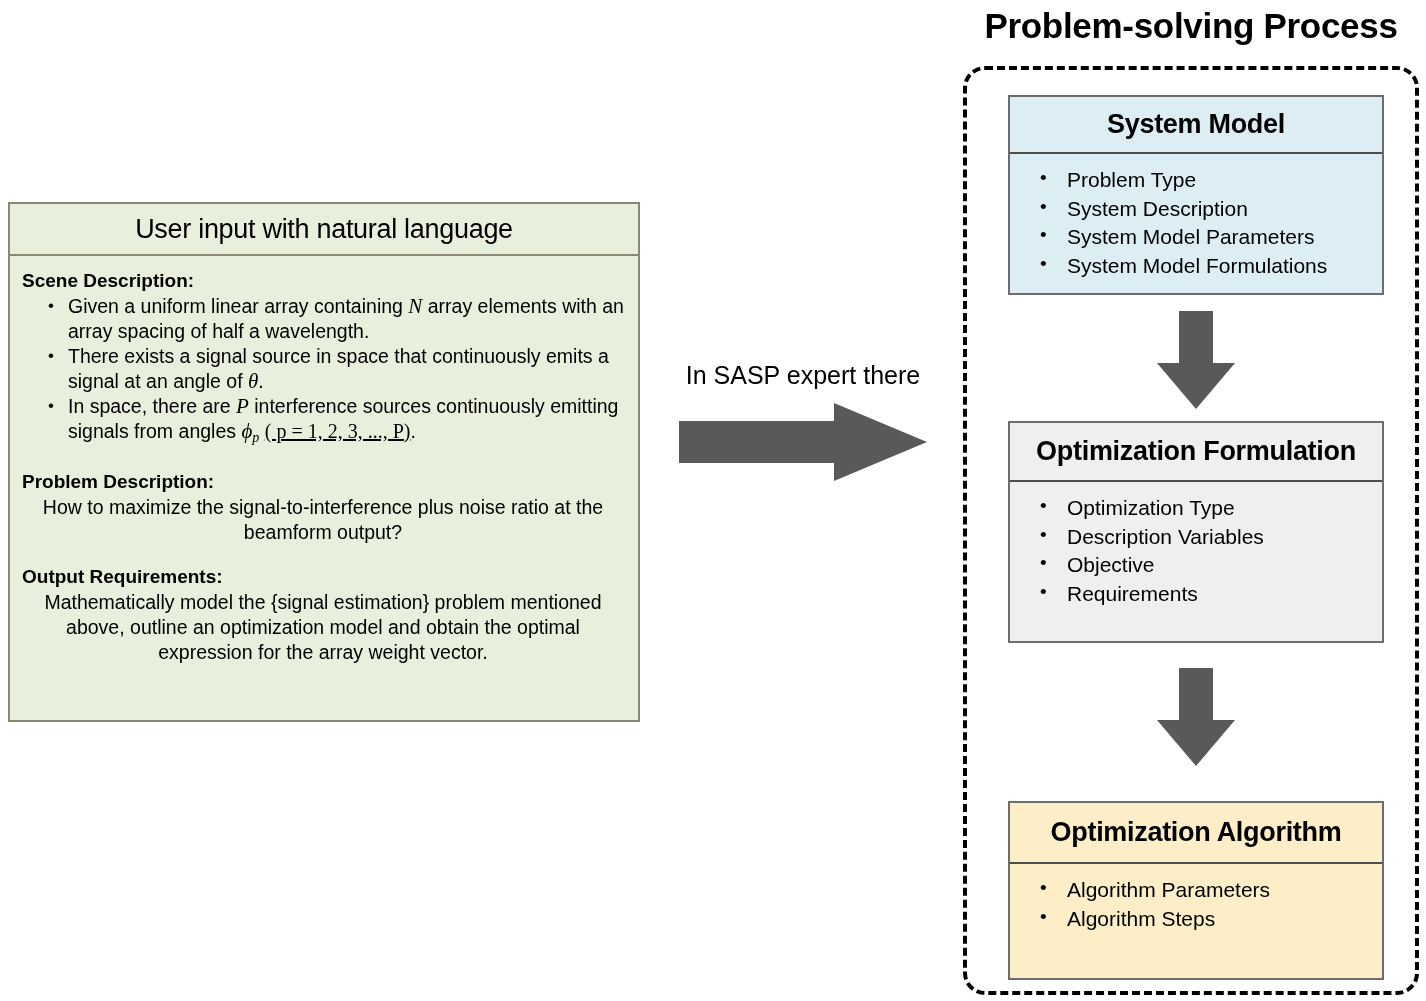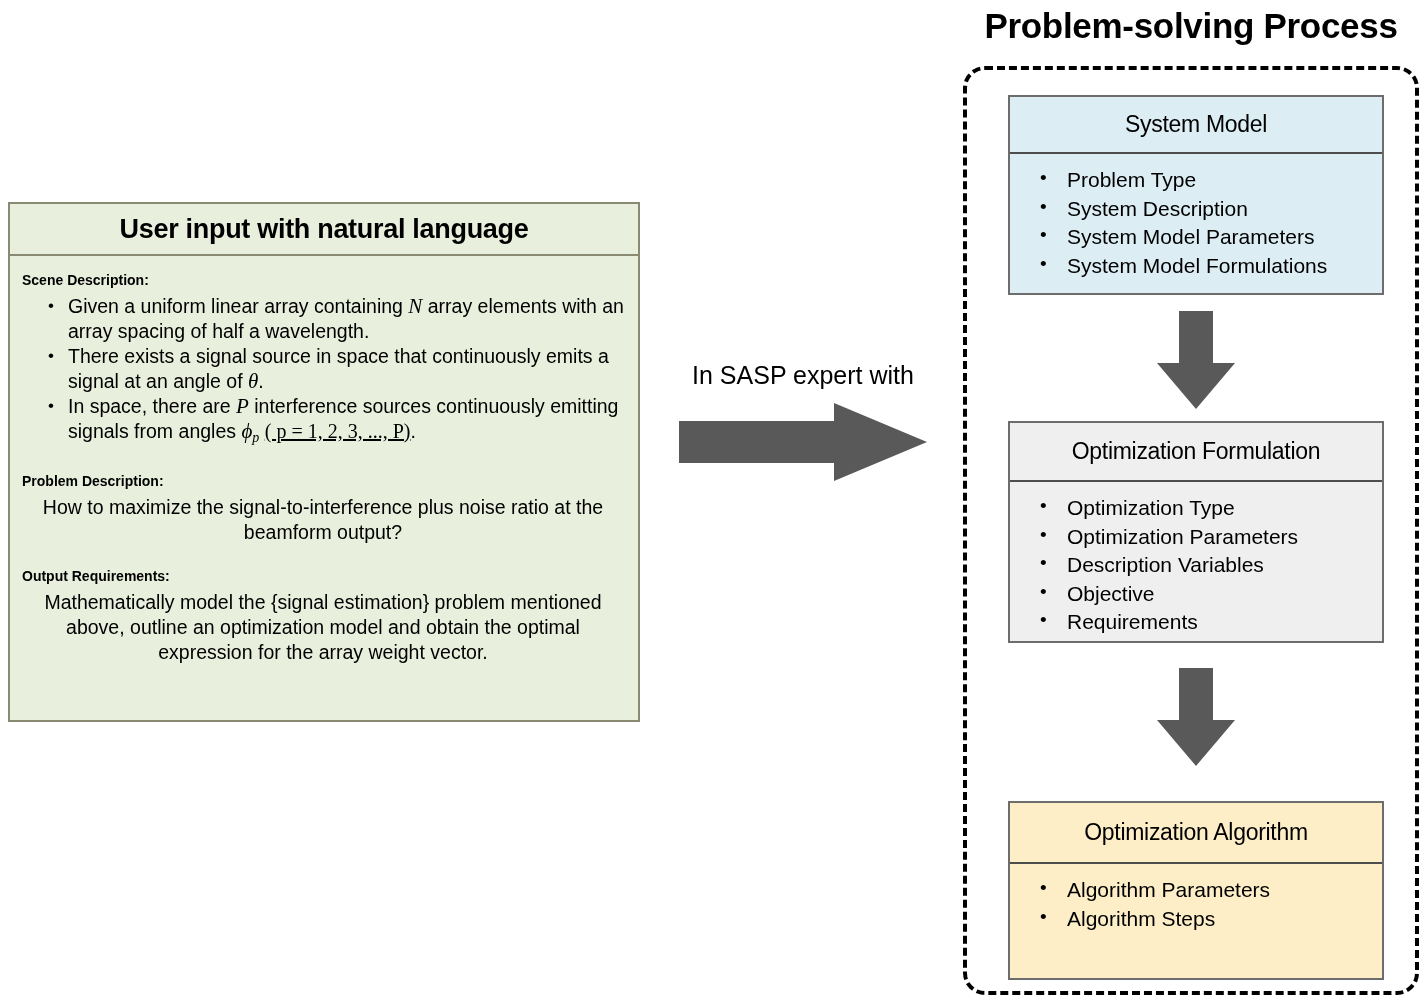--- a/index.html
+++ b/index.html
@@ -30,31 +30,31 @@
   #user-input-header {
     height: 52px;
     display: flex;
     align-items: center;
     justify-content: center;
     border-bottom: 2px solid #8a8a72;
     box-sizing: border-box;
   }
   #user-input-header .title {
     font-size: 27px;
-    font-weight: bold;
+    font-weight: normal;
     letter-spacing: -0.3px;
   }
   #user-input-body {
     padding: 12px 14px 0 12px;
     font-size: 19.5px;
     line-height: 25px;
   }
   .sec-label {
     font-weight: bold;
-    font-size: 14px;
+    font-size: 19px;
     margin: 0 0 1px 0;
   }
   .sec-gap { height: 19px; }
   ul.bullets {
     margin: 0;
     padding: 0 0 0 26px;
     list-style: none;
   }
   ul.bullets > li {
     position: relative;
@@ -132,22 +132,22 @@
     box-sizing: border-box;
   }
   .stage-header {
     display: flex;
     align-items: center;
     justify-content: center;
     border-bottom: 2px solid #4d4d4d;
     box-sizing: border-box;
   }
   .stage-header .title {
-    font-size: 23px;
-    font-weight: normal;
+    font-size: 27px;
+    font-weight: bold;
     letter-spacing: -0.3px;
   }
   .stage-body {
     padding: 12px 1px 0 0;
   }
   ul.stage-list {
     margin: 0;
     padding: 0 0 0 30px;
     list-style: none;
     font-size: 21px;
@@ -217,21 +217,21 @@
     <div class="sec-label">Problem Description:</div>
     <p class="para">How to maximize the signal-to-interference plus noise ratio at the beamform output?</p>
 
     <div class="sec-gap"></div>
 
     <div class="sec-label">Output Requirements:</div>
     <p class="para">Mathematically model the {signal estimation} problem mentioned above, outline an optimization model and obtain the optimal expression for the array weight vector.</p>
   </div>
 </div>
 
-<div id="transition-label">In SASP expert with</div>
+<div id="transition-label">In SASP expert there</div>
 <svg id="transition-arrow" viewBox="0 0 248 78">
   <polygon points="0,18 155,18 155,0 248,39 155,78 155,60 0,60" fill="#595959"></polygon>
 </svg>
 
 <div id="process-title">Problem-solving Process</div>
 <div id="process-container"></div>
 
 <div class="stage-card" id="card-system-model">
   <div class="stage-header">
     <span class="title">System Model</span>
@@ -250,21 +250,20 @@
   <polygon points="22,0 56,0 56,52 78,52 39,98 0,52 22,52" fill="#595959"></polygon>
 </svg>
 
 <div class="stage-card" id="card-optimization-formulation">
   <div class="stage-header">
     <span class="title">Optimization Formulation</span>
   </div>
   <div class="stage-body">
     <ul class="stage-list">
       <li>Optimization Type</li>
-      <li>Optimization Parameters</li>
       <li>Description Variables</li>
       <li>Objective</li>
       <li>Requirements</li>
     </ul>
   </div>
 </div>
 
 <svg class="down-arrow" id="arrow-formulation-to-algorithm" viewBox="0 0 78 98">
   <polygon points="22,0 56,0 56,52 78,52 39,98 0,52 22,52" fill="#595959"></polygon>
 </svg>

